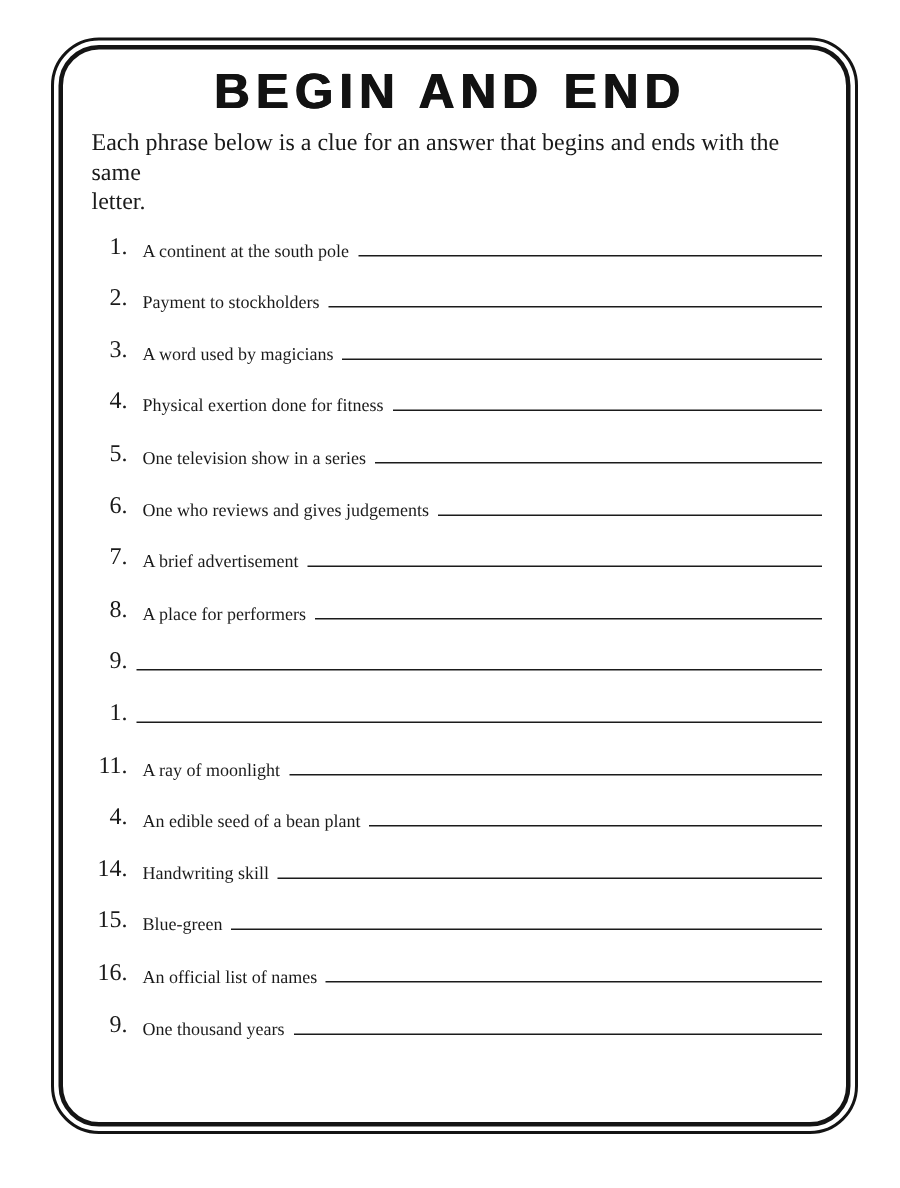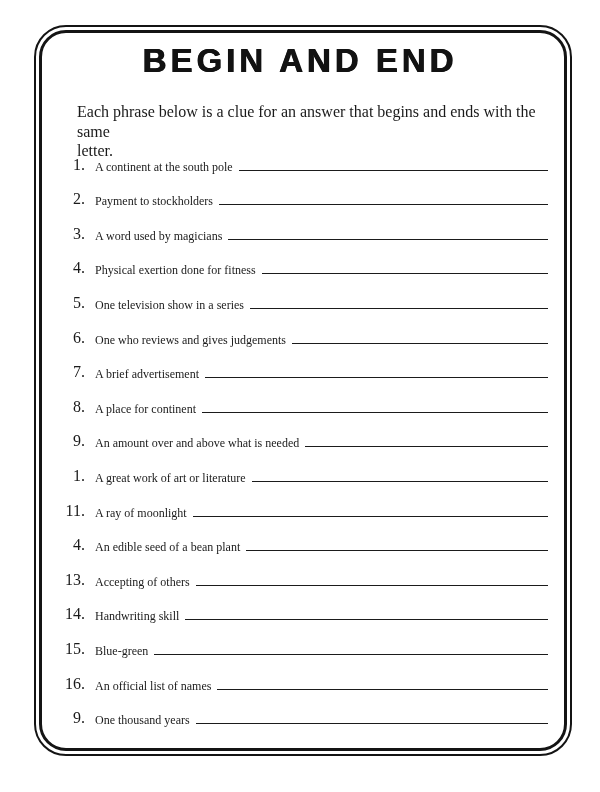--- a/index.html
+++ b/index.html
@@ -49,21 +49,21 @@
     letter-spacing: 4px;
     color: #121212;
     
     text-shadow: 0.6px 0 0 currentColor, -0.3px 0 0 currentColor;
   }
   .instructions {
     position: absolute;
     left: 61px;
     top: 86px;
     width: 495px;
-    margin: 16px;
+    margin: 0;
     font-size: 16px;
     line-height: 1.22;
   }
   .clue-list {
     position: absolute;
     left: 40px;
     top: 138px;
     width: 508px;
     display: flex;
     flex-direction: column;
@@ -147,53 +147,46 @@
   </div>
 
   <div class="clue-row">
     <span class="num">7.</span>
     <span class="clue">A brief advertisement</span>
     <span class="blank"></span>
   </div>
 
   <div class="clue-row">
     <span class="num">8.</span>
-    <span class="clue">A place for continent</span>
+    <span class="clue">A place for performers</span>
     <span class="blank"></span>
   </div>
 
   <div class="clue-row">
     <span class="num">9.</span>
-    <span class="clue">An amount over and above what is needed</span>
     <span class="blank"></span>
   </div>
 
   <div class="clue-row">
     <span class="num">1.</span>
-    <span class="clue">A great work of art or literature</span>
     <span class="blank"></span>
   </div>
 
   <div class="clue-row">
     <span class="num">11.</span>
     <span class="clue">A ray of moonlight</span>
     <span class="blank"></span>
   </div>
 
   <div class="clue-row">
     <span class="num">4.</span>
     <span class="clue">An edible seed of a bean plant</span>
     <span class="blank"></span>
   </div>
 
-  <div class="clue-row">
-    <span class="num">13.</span>
-    <span class="clue">Accepting of others</span>
-    <span class="blank"></span>
-  </div>
 
   <div class="clue-row">
     <span class="num">14.</span>
     <span class="clue">Handwriting skill</span>
     <span class="blank"></span>
   </div>
 
   <div class="clue-row">
     <span class="num">15.</span>
     <span class="clue">Blue-green</span>

